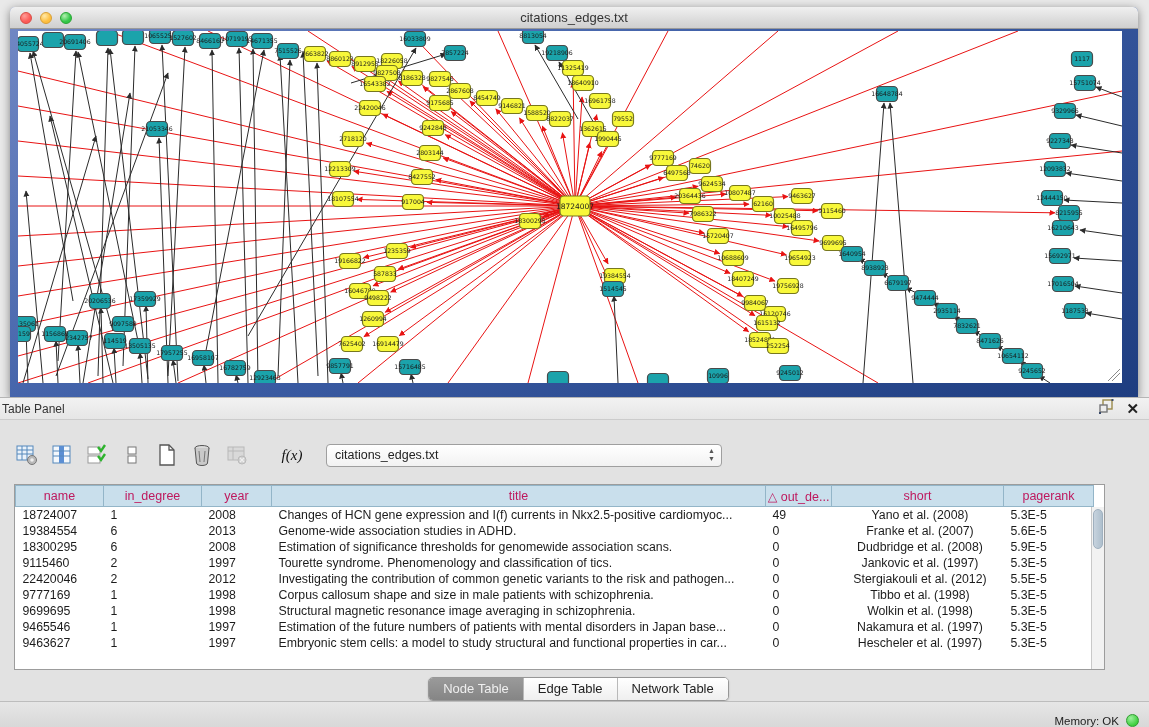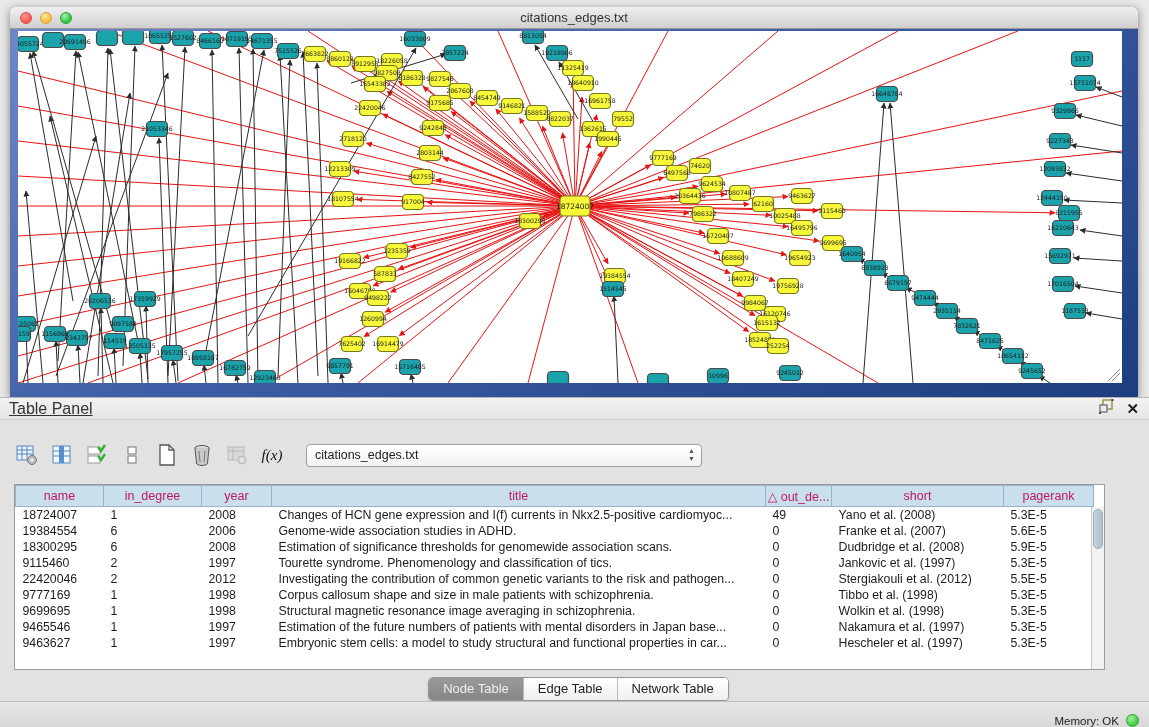--- a/index.html
+++ b/index.html
@@ -24,41 +24,41 @@
     background:#fff; box-shadow:0 0 4px rgba(0,0,0,.5) inset; }
   svg text.nlab { font-family:"DejaVu Sans", sans-serif; font-size:6.2px; fill:#1a1a1a; }
   svg text.hublab { font-family:"DejaVu Sans", sans-serif; font-size:7.5px; fill:#1a1a1a; }
 
   
   .table-panel { position:absolute; left:0; top:397px; width:1149px; height:330px;
     background:#e2e2e2; border-top:1px solid #b5b5b5; }
   .panel-header { position:absolute; left:0; top:0; width:100%; height:22px;
     background:linear-gradient(#f2f2f2,#e6e6e6); border-bottom:1px solid #cccccc;
     display:flex; align-items:center; }
-  .panel-header .ptitle { margin-left:9px; font-size:16px; color:#333;text-decoration:underline; }
+  .panel-header .ptitle { margin-left:2px; font-size:12px; color:#333; }
   .panel-header .hicons { margin-left:auto; margin-right:10px; display:flex; gap:12px; align-items:center; }
   .close-x { font-size:15px; font-weight:bold; color:#222; line-height:1; cursor:default; }
 
   .toolbar { position:absolute; left:14px; top:40px; height:34px; display:flex; align-items:center; gap:9px; }
   .tbtn { width:26px; height:26px; display:flex; align-items:center; justify-content:center; }
-  .fx { font-family:"Liberation Serif", serif; font-style:italic; font-size:15px; color:#111; }
+  .fx { font-family:"Liberation Serif", serif; font-style:italic; font-size:15px; color:#111;margin-left:20px; }
   .dropdown { margin-left:12px; width:396px; height:23px; background:linear-gradient(#ffffff,#f2f2f2);
     border:1px solid #9f9f9f; border-radius:4px; display:flex; align-items:center;
     font-size:12.5px; color:#222; padding-left:8px; position:relative; }
   .dropdown .stepper { position:absolute; right:6px; top:2px; font-size:7px; color:#555;
     line-height:8px; text-align:center; }
 
   .tablewrap { position:absolute; left:14px; top:86px; width:1091px; height:186px;
     background:#fff; border:1px solid #9c9c9c; overflow:hidden; }
   table.grid { border-collapse:collapse; table-layout:fixed; width:1078px; }
   table.grid th { background:#c9dfec; border:1px solid #93b5c8; font-weight:normal;
     font-size:12.5px; color:#be185d; height:21px; text-align:center; overflow:hidden; white-space:nowrap; }
   table.grid td { font-size:12.3px; color:#1c1c1c; height:16px; padding:0 2px 0 7px;
     overflow:hidden; white-space:nowrap; }
-  td.center { text-align:left; padding:0; }
+  td.center { text-align:center; padding:0; }
   .vscroll { position:absolute; right:0; top:22px; bottom:0; width:13px; background:#f2f2f2;
     border-left:1px solid #c9c9c9; }
   .vthumb { position:absolute; left:1px; top:2px; width:10px; height:40px;
     background:linear-gradient(90deg,#c7d3de,#aebfcd); border:1px solid #9fb0bf; border-radius:5px; }
 
   .tabsbar { position:absolute; left:4px; top:276px; width:100%; height:30px;
     display:flex; justify-content:center; align-items:center;text-align:center; }
   .segmented { display:inline-flex; border:1px solid #979797; border-radius:5px; overflow:hidden;
     background:#fff; box-shadow:0 1px 2px rgba(0,0,0,.18); }
   .seg { padding:3px 14px 4px; font-size:13px; color:#222; background:linear-gradient(#ffffff,#efefef);
@@ -839,21 +839,21 @@
               <td class="">1</td>
               <td class="">2008</td>
               <td class="">Changes of HCN gene expression and I(f) currents in Nkx2.5-positive cardiomyoc...</td>
               <td class="">49</td>
               <td class="center">Yano et al. (2008)</td>
               <td class="">5.3E-5</td>
             </tr>
             <tr>
               <td class="">19384554</td>
               <td class="">6</td>
-              <td class="">2006</td>
+              <td class="">2013</td>
               <td class="">Genome-wide association studies in ADHD.</td>
               <td class="">0</td>
               <td class="center">Franke et al. (2007)</td>
               <td class="">5.6E-5</td>
             </tr>
             <tr>
               <td class="">18300295</td>
               <td class="">6</td>
               <td class="">2008</td>
               <td class="">Estimation of significance thresholds for genomewide association scans.</td>

